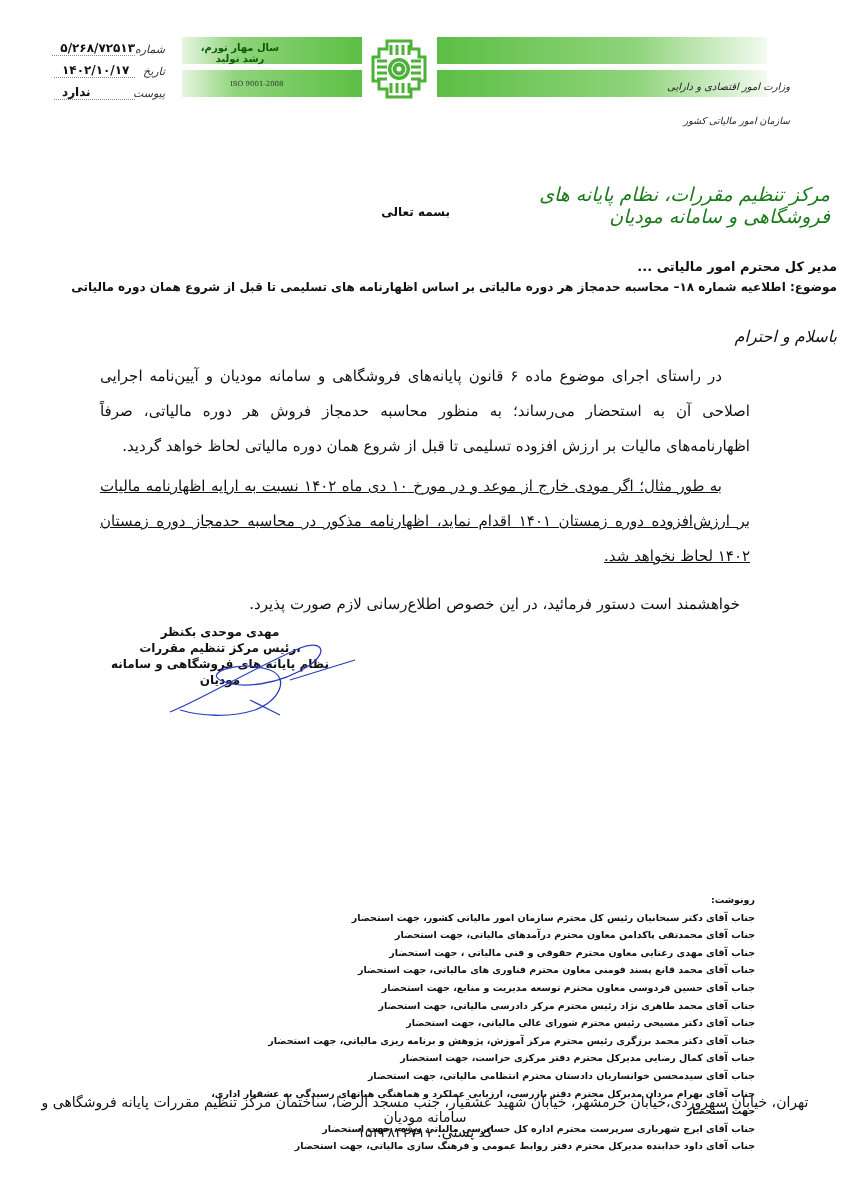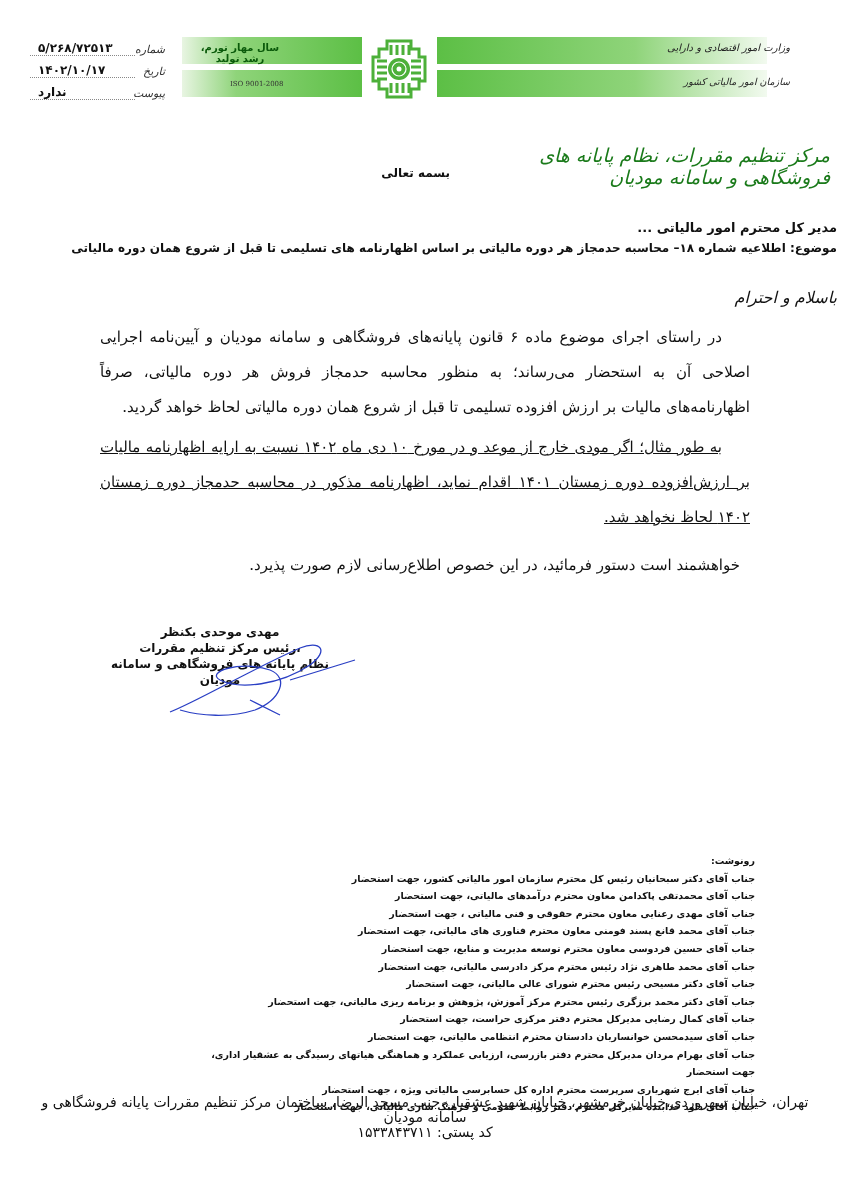--- a/index.html
+++ b/index.html
@@ -1,27 +1,27 @@
 <!DOCTYPE html>
 <html><head>
   <meta charset="utf-8">
   <style>
     html, body { margin: 0; padding: 0; }
     body {
       width: 849px; height: 1200px; background: #ffffff; position: relative; overflow: hidden;
       font-family: "DejaVu Sans", sans-serif; color: #111;
     }
     .abs { position: absolute; }
-    .rtl { direction: rtl; text-align: right; }
+    .rtl { direction: rtl; text-align: right; margin-top: 39px; }
 
     
     .meta { left: 30px; top: 34px; width: 135px; font-size: 12px; }
     .meta-row { display: flex; direction: rtl; align-items: flex-end; height: 22px; }
     .meta-label { font-family: "DejaVu Serif", serif; font-style: italic; font-size: 11px; color: #333; width: 30px; text-align: right; }
-    .meta-value { flex: 1; border-bottom: 1px dotted #888; text-align: left; font-weight: bold; font-size: 12px; padding-left: 8px; direction: ltr; }
+    .meta-value { flex: 1; border-bottom: 1px dotted #888; text-align: left; font-weight: bold; font-size: 12px; padding-left: 8px; direction: ltr; margin-left: 24px; }
     .meta-value.rtl-val { direction: rtl; text-align: left; }
 
     
     .band { height: 27px; }
     .band-left-top { left: 182px; top: 37px; width: 180px; background: linear-gradient(to left, #5cbf45, #8fd47a 70%, #e8f5e2); }
     .band-left-bot { left: 182px; top: 70px; width: 180px; background: linear-gradient(to left, #5cbf45, #8fd47a 70%, #e8f5e2); }
     .band-right-top { left: 437px; top: 37px; width: 330px; background: linear-gradient(to right, #5cbf45, #8fd47a 60%, #f2faef); }
     .band-right-bot { left: 437px; top: 70px; width: 330px; background: linear-gradient(to right, #5cbf45, #8fd47a 60%, #f2faef); }
     .slogan { left: 190px; top: 42px; width: 100px; font-size: 10px; font-weight: bold; color: #0a5a0a; text-align: center; direction: rtl; }
     .iso { left: 230px; top: 80px; font-size: 7px; color: #333; font-family: "DejaVu Serif", serif; }

